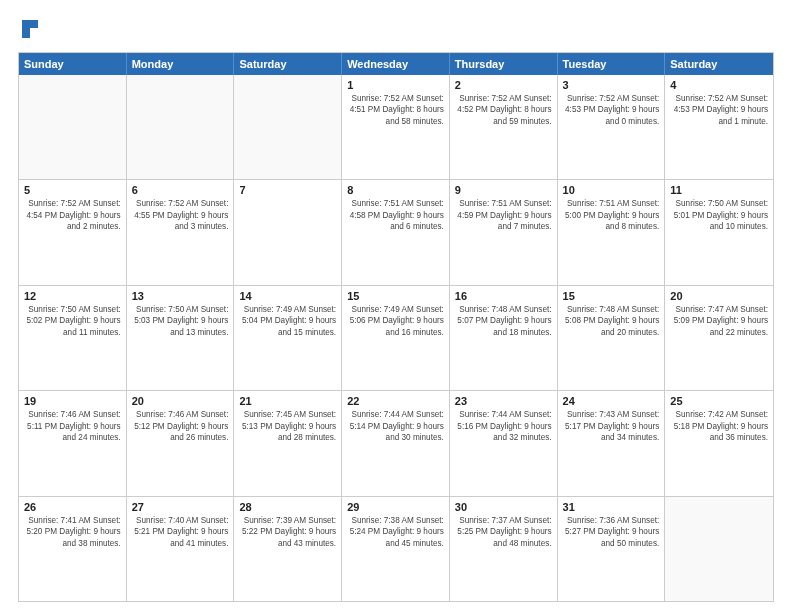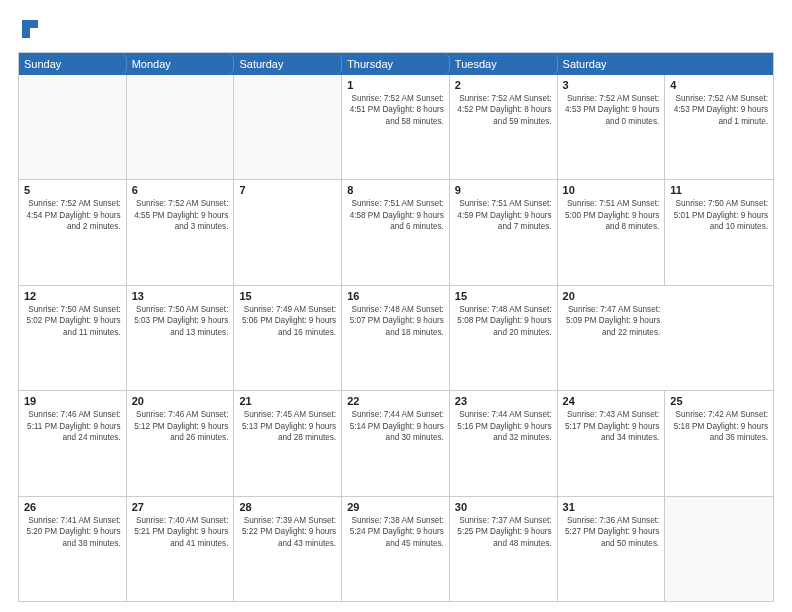--- a/index.html
+++ b/index.html
@@ -60,25 +60,24 @@
       border: 1px solid #ccc;
     }
     .cal-header {
       display: grid;
       grid-template-columns: repeat(7, 1fr);
       background: #2a6db5;
     }
     .cal-header-cell {
       color: #fff;
       font-size: 11px;
-      font-weight: normal;
+      font-weight: bold;
       padding: 5px 5px;
       text-align: left;
       border-right: 1px solid #5090cc;
-      border-radius: 7px;
     }
     .cal-header-cell:last-child { border-right: none; }
     .cal-body {
       flex: 1;
       display: flex;
       flex-direction: column;
     }
     .cal-row {
       display: grid;
       grid-template-columns: repeat(7, 1fr);
@@ -129,20 +128,21 @@
       <div class="month-title"></div>
       <div class="location"></div>
     </div>
   </div>
 
   <div class="calendar">
     <div class="cal-header" id="cal-header-row">
         <div class="cal-header-cell">Sunday</div>
         <div class="cal-header-cell">Monday</div>
         <div class="cal-header-cell">Saturday</div>
+        <div class="cal-header-cell">Wednesday</div>
         <div class="cal-header-cell">Thursday</div>
         <div class="cal-header-cell">Tuesday</div>
         <div class="cal-header-cell">Saturday</div>
       </div>
     <div class="cal-body" id="cal-body">
         <div class="cal-row">
           <div class="cal-cell empty"></div>
           <div class="cal-cell empty"></div>
           <div class="cal-cell empty"></div>
           <div class="cal-cell">
@@ -218,20 +218,26 @@
 Sunset: 5:02 PM
 Daylight: 9 hours and 11 minutes.</div>
           </div>
           <div class="cal-cell">
             <div class="day-num">13</div>
             <div class="cell-detail">Sunrise: 7:50 AM
 Sunset: 5:03 PM
 Daylight: 9 hours and 13 minutes.</div>
           </div>
           <div class="cal-cell">
+            <div class="day-num">14</div>
+            <div class="cell-detail">Sunrise: 7:49 AM
+Sunset: 5:04 PM
+Daylight: 9 hours and 15 minutes.</div>
+          </div>
+          <div class="cal-cell">
             <div class="day-num">15</div>
             <div class="cell-detail">Sunrise: 7:49 AM
 Sunset: 5:06 PM
 Daylight: 9 hours and 16 minutes.</div>
           </div>
           <div class="cal-cell">
             <div class="day-num">16</div>
             <div class="cell-detail">Sunrise: 7:48 AM
 Sunset: 5:07 PM
 Daylight: 9 hours and 18 minutes.</div>

